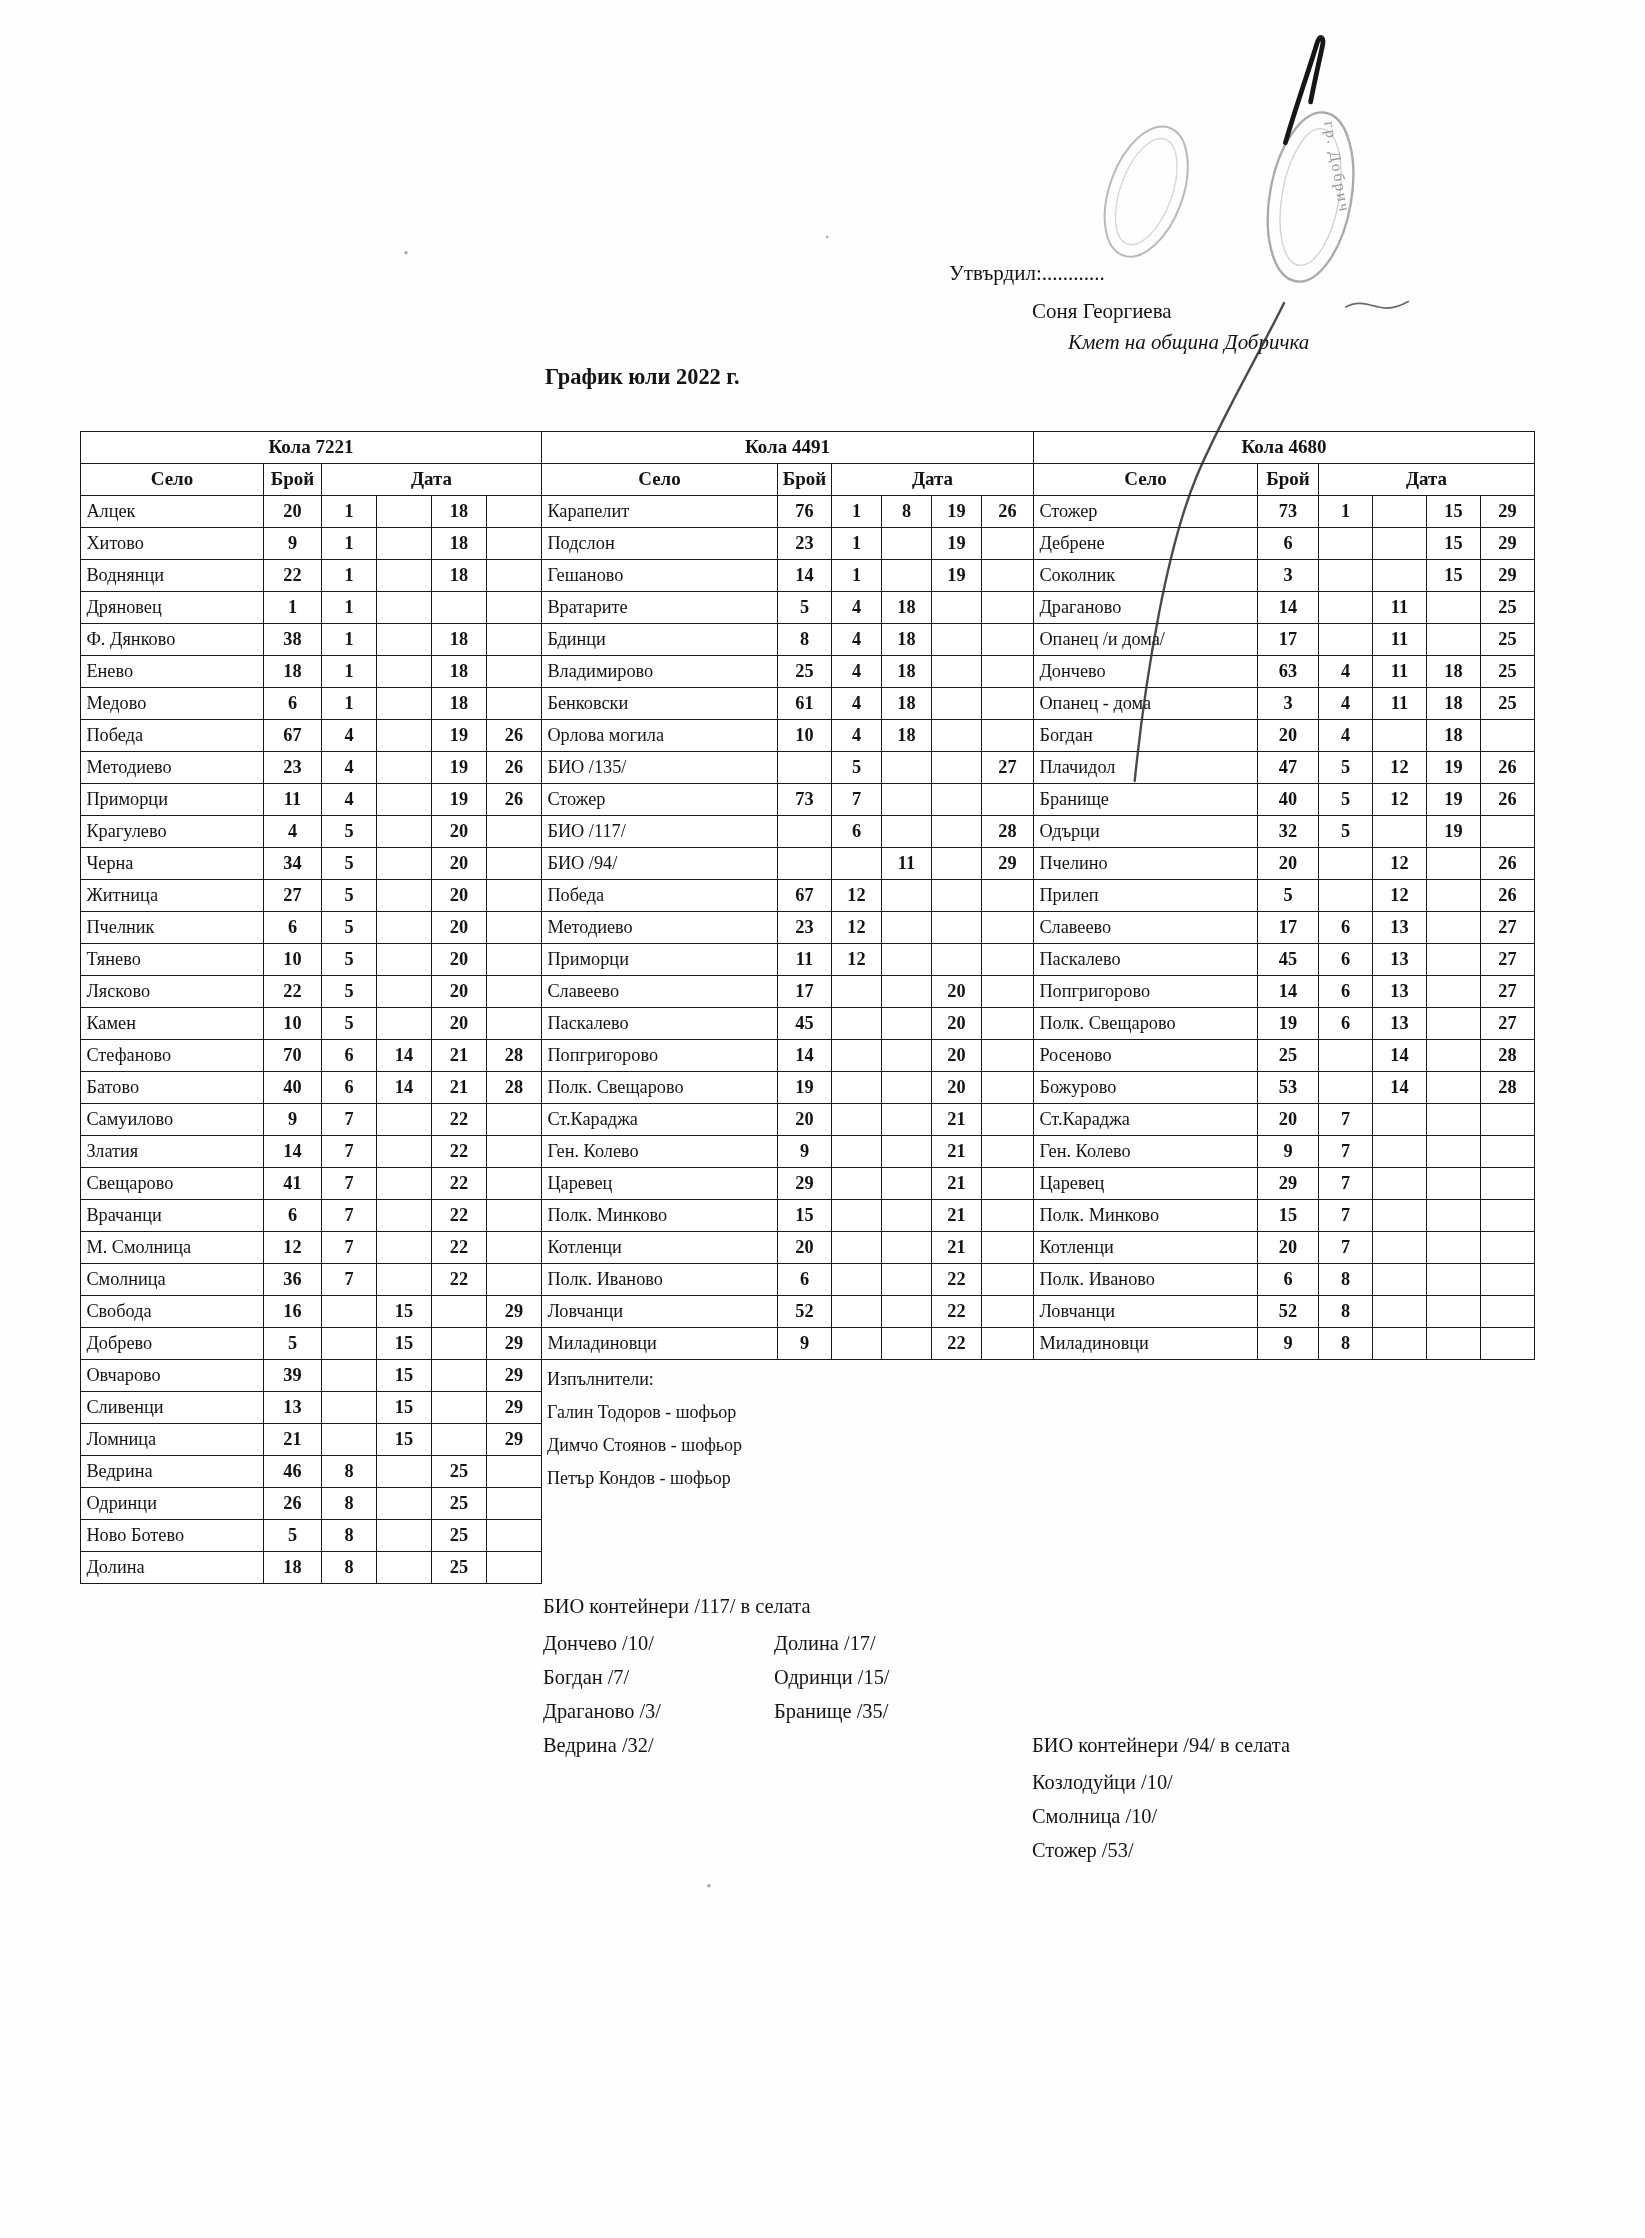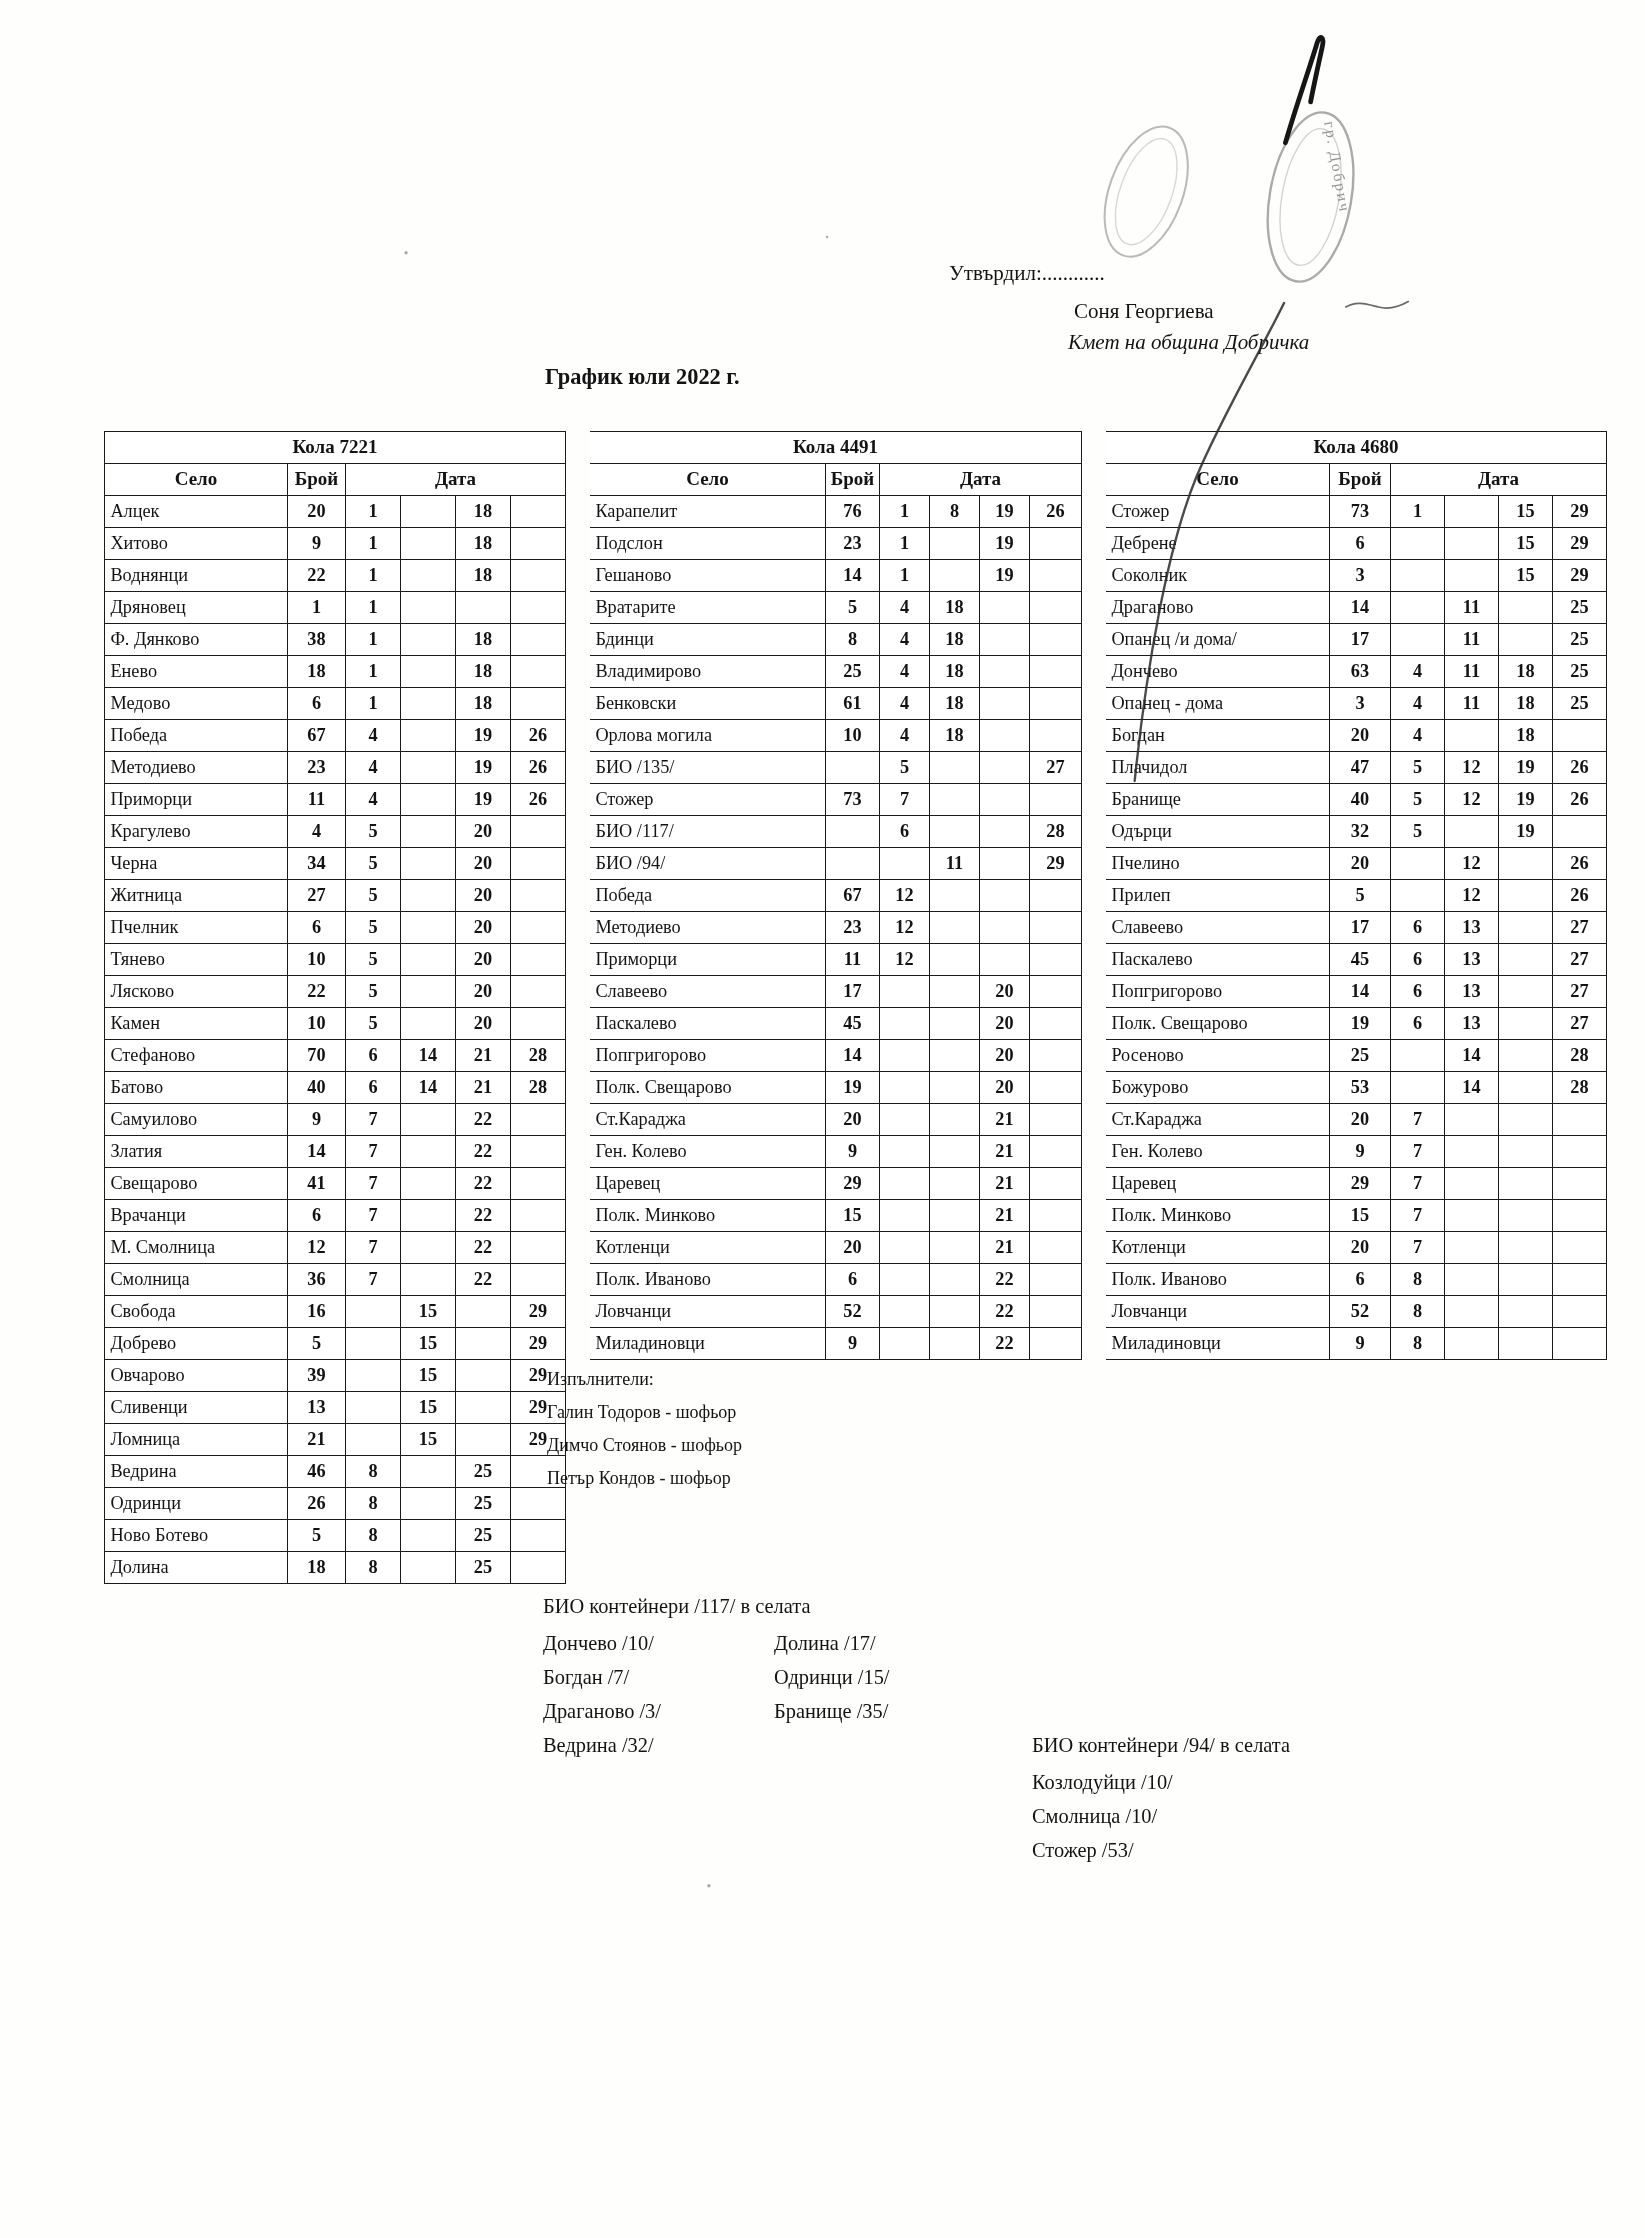--- a/index.html
+++ b/index.html
@@ -6,26 +6,26 @@
   body{
     width:1646px;height:2239px;position:relative;overflow:hidden;
     background:#f6f6f4;
     font-family:"Liberation Serif", serif;
     color:#131313;
   }
   .page{position:absolute;inset:0;background:#fefefd;}
   .abs{position:absolute;}
 
   .approved{left:949px;top:261px;font-size:21px;}
-  .approver-name{left:1032px;top:299px;font-size:21px;margin-left:42px;}
+  .approver-name{left:1032px;top:299px;font-size:21px;}
   .approver-title{left:1038px;top:330px;font-size:21px;font-style:italic;margin-left:30px;}
   .doc-title{left:545px;top:364px;font-size:22.4px;font-weight:bold;}
 
   .tables{left:80px;top:431px;display:flex;align-items:flex-start;}
-  .sched{border-left:1.4px solid #1b1b1b;border-top:1.4px solid #1b1b1b;background:#fff;margin-left:24px;}
+  .sched{border-left:1.4px solid #1b1b1b;border-top:1.4px solid #1b1b1b;background:#fff;}
   .sched:not(:first-child){border-left:0;}
   .trow{display:grid;}
   .t1 .trow{grid-template-columns:183px 58px 55px 55px 55px 55px;}
   .t2 .trow{grid-template-columns:236px 54px 50px 50px 50px 52px;}
   .t3 .trow{grid-template-columns:224px 61px 54px 54px 54px 54px;}
   .tbody{display:block;}
   .cell{
     box-sizing:border-box;height:32px;line-height:30px;font-size:18.3px;
     border-right:1.4px solid #1b1b1b;border-bottom:1.4px solid #1b1b1b;
     overflow:hidden;white-space:nowrap;padding:0 2.7px;background:transparent;

